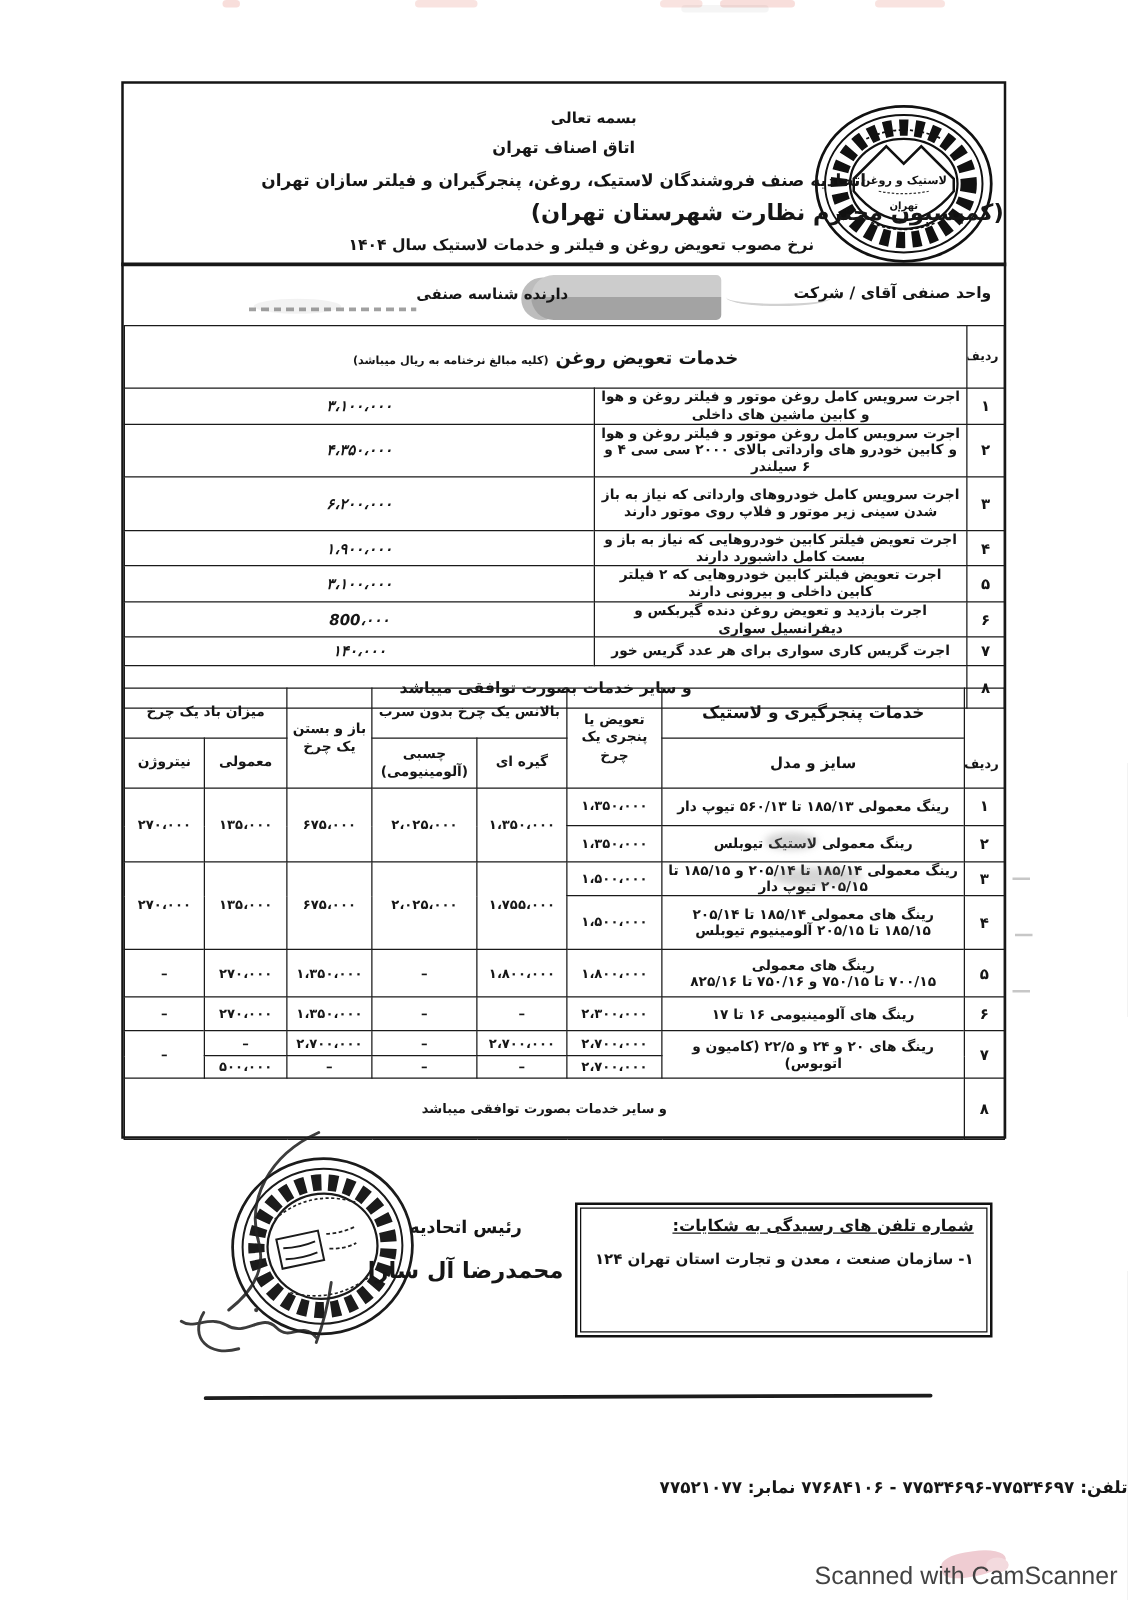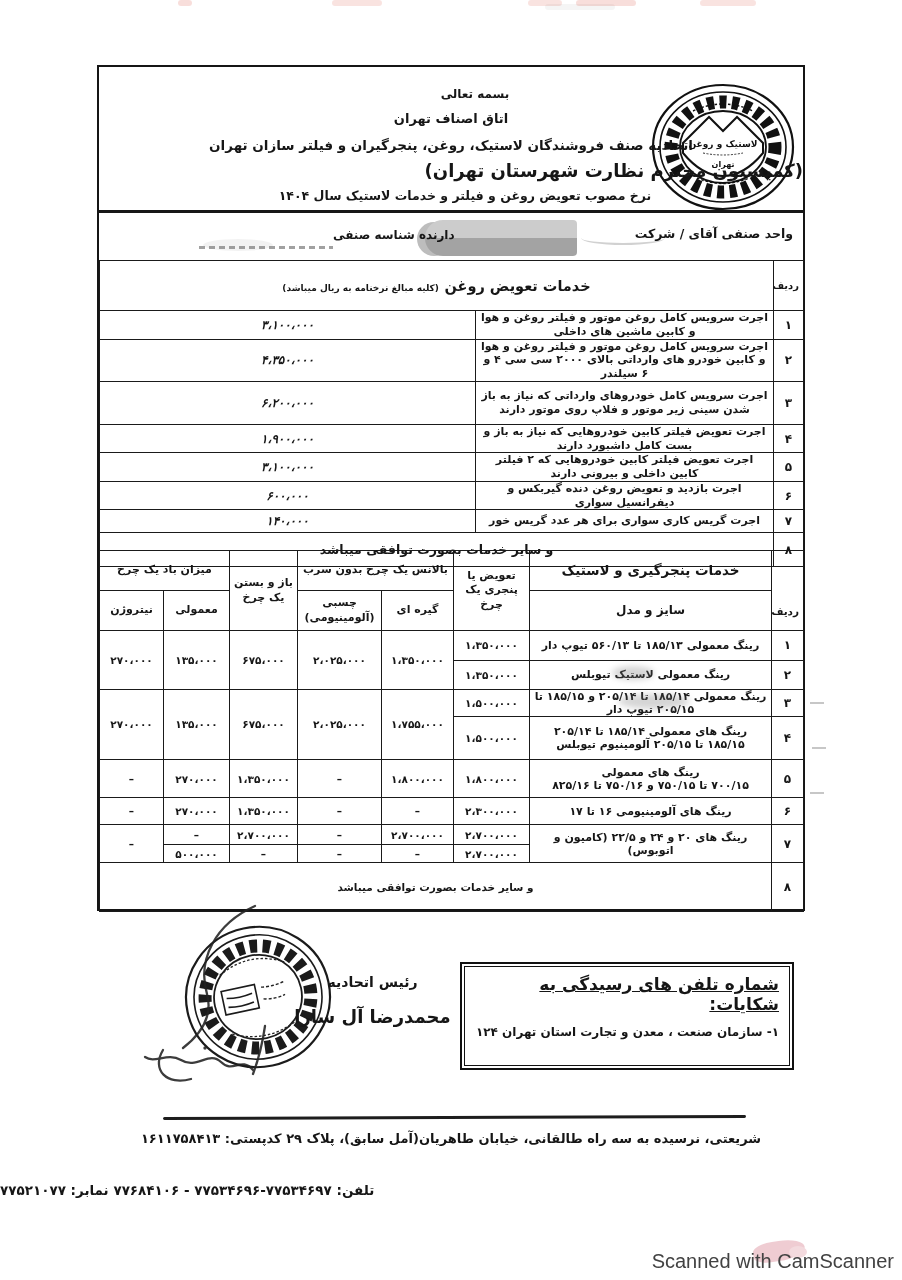--- a/index.html
+++ b/index.html
@@ -52,25 +52,25 @@
   .t2 td{font-size:10.5px;line-height:1.2;white-space:pre-line;letter-spacing:.2px;}
   .t2 td.lbl{font-size:11px;}
   .agree{font-size:12.5px;}
   
   .president{position:absolute;left:290px;top:974px;width:165px;text-align:center;direction:rtl;font-weight:700;}
   .president .p1{font-size:14px;margin-bottom:16px;text-align:center;}
   .president .p2{font-size:18px;}
   .complaints{position:absolute;left:460px;top:962px;width:330px;height:104px;border:2.5px solid #111;background:#fff;}
   .complaints .inner{position:absolute;inset:2px;border:1.3px solid #111;direction:rtl;text-align:right;
                      padding:7px 10px 0 6px;box-sizing:border-box;}
-  .complaints .ttl{font-size:17px;font-weight:700;text-decoration:underline;margin-bottom:6px;}
+  .complaints .ttl{font-size:13px;font-weight:700;text-decoration:underline;margin-bottom:6px;}
   .complaints .itm{font-size:12px;font-weight:700;line-height:25px;}
   .divider{position:absolute;left:163px;top:1116px;width:583px;height:3px;background:#1d1d1d;border-radius:2px;transform:rotate(-.2deg);}
   .addr{position:absolute;left:0;right:0;top:1131px;text-align:center;direction:rtl;font-size:13px;font-weight:700;}
-  .phones{position:absolute;left:0;right:0;top:1182px;text-align:left;direction:rtl;font-size:13.5px;font-weight:700;}
+  .phones{position:absolute;left:0;right:0;top:1182px;text-align:right;direction:rtl;font-size:13.5px;font-weight:700;}
   .camscan{position:absolute;right:8px;top:1250px;font-family:"Liberation Sans",sans-serif;
            font-size:20px;color:#424242;}
   .logo-svg{position:absolute;right:4px;top:14px;}
   .stamp-svg{position:absolute;left:105px;top:898px;}
   .logo-band{font-size:9px;font-weight:700;}
   .logo-city{font-size:8px;font-weight:700;}
 </style>
 </head>
 <body>
 
@@ -153,21 +153,21 @@
         <td class="price">۱،۹۰۰،۰۰۰</td>
       </tr>
       <tr style="height:26px">
         <td class="idx">۵</td>
         <td class="desc">اجرت تعویض فیلتر کابین خودروهایی که ۲ فیلتر کابین داخلی و بیرونی دارند</td>
         <td class="price">۳،۱۰۰،۰۰۰</td>
       </tr>
       <tr style="height:22px">
         <td class="idx">۶</td>
         <td class="desc">اجرت بازدید و تعویض روغن دنده گیربکس و دیفرانسیل سواری</td>
-        <td class="price">۶۰۰،۰۰۰</td>
+        <td class="price">800،۰۰۰</td>
       </tr>
       <tr style="height:23px">
         <td class="idx">۷</td>
         <td class="desc">اجرت گریس کاری سواری برای هر عدد گریس خور</td>
         <td class="price">۱۴۰،۰۰۰</td>
       </tr>
       <tr style="height:34px">
         <td class="idx">۸</td>
         <td class="agree" colspan="2">و سایر خدمات بصورت توافقی میباشد</td>
       </tr>
@@ -314,19 +314,18 @@
   </div>
 
   <div class="complaints">
     <div class="inner">
       <div class="ttl">شماره تلفن های رسیدگی به شکایات:</div>
       <div class="itm">۱- سازمان صنعت ، معدن و تجارت استان تهران ۱۲۴</div>
     </div>
   </div>
 
   <div class="divider"></div>
-  <div class="addr">شریعتی، نرسیده به سه راه طالقانی، خیابان طاهریان(آمل سابق)، پلاک ۲۹ کدپستی: ۱۶۱۱۷۵۸۴۱۳</div>
   <div class="phones">تلفن: ۷۷۵۳۴۶۹۷-۷۷۵۳۴۶۹۶ - ۷۷۶۸۴۱۰۶ نمابر: ۷۷۵۲۱۰۷۷</div>
 
   <div class="pink-blob"></div>
   <div class="pink-blob2"></div>
   <div class="camscan">Scanned with CamScanner</div>
 </div>
 
 </body></html>

